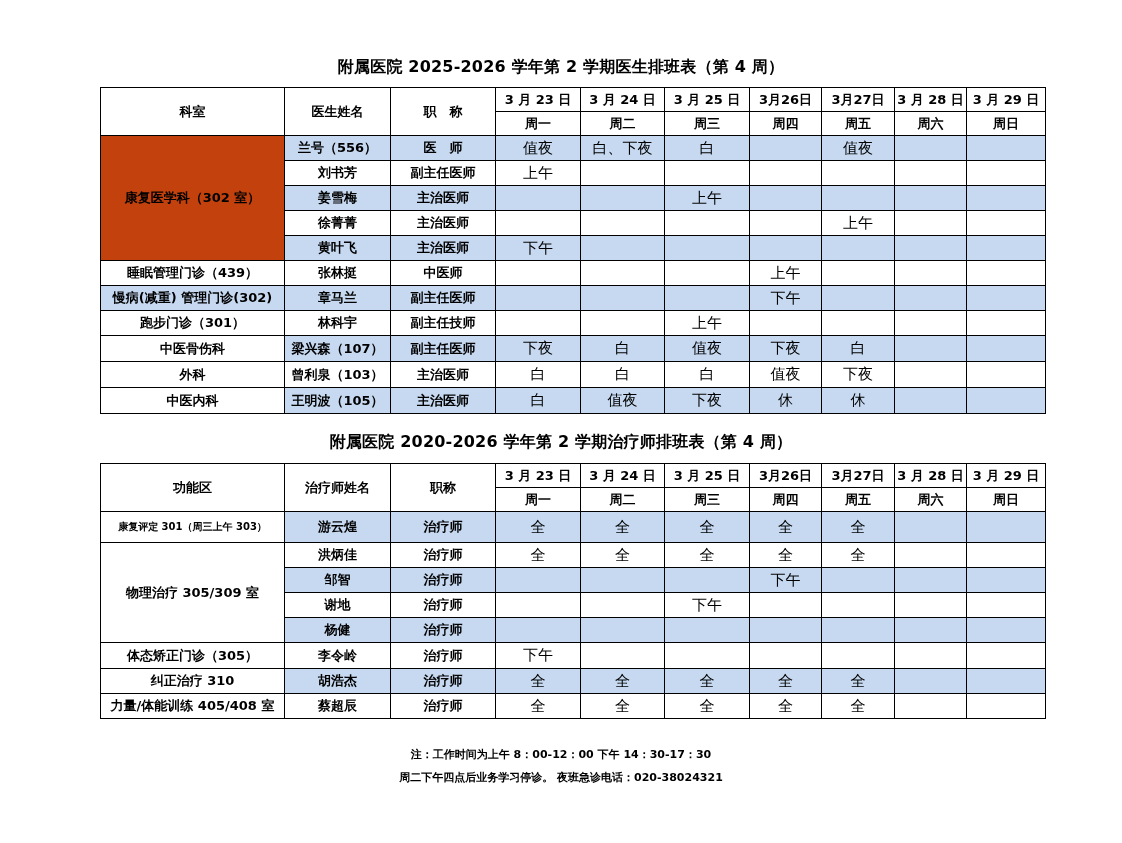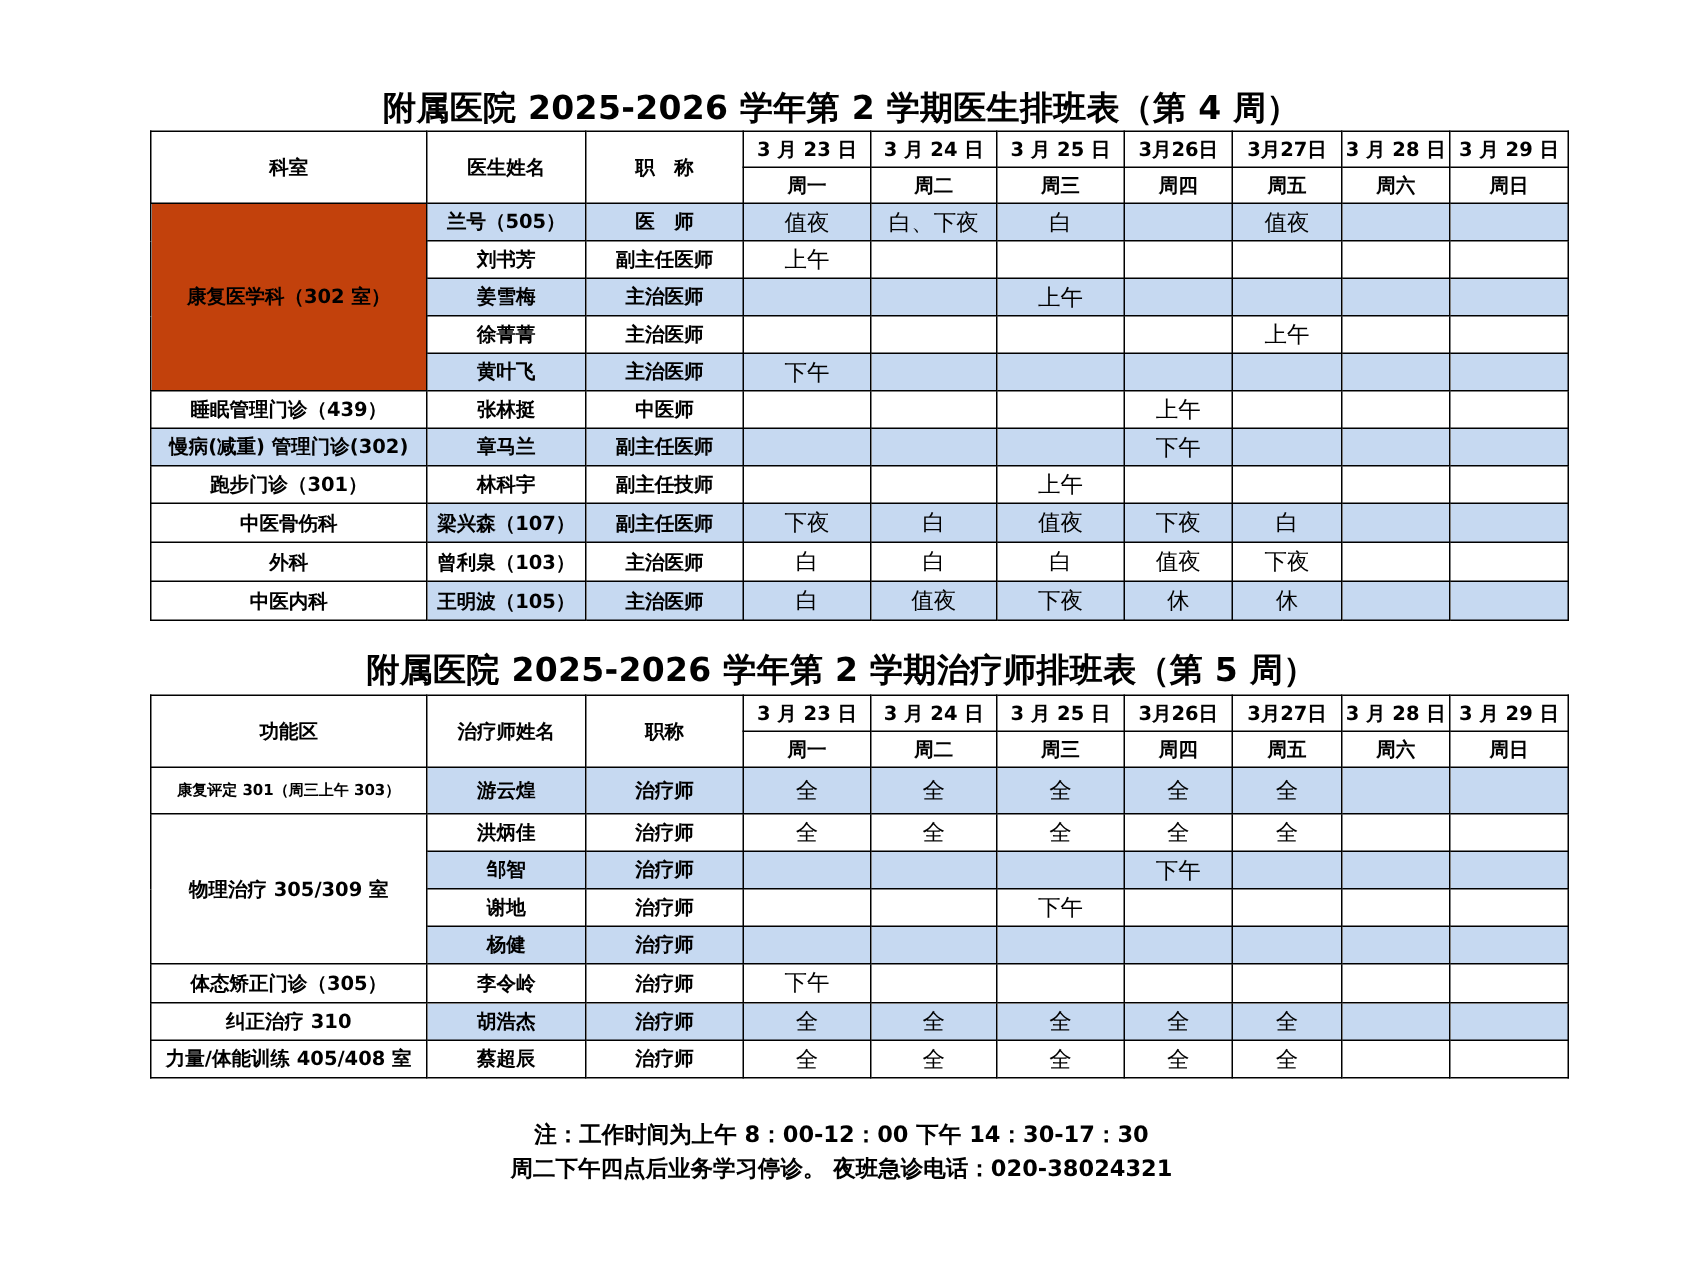--- a/index.html
+++ b/index.html
@@ -1,38 +1,38 @@
 <!DOCTYPE html>
 <html><head>
 <meta charset="utf-8">
 <style>
   html, body { margin: 0; padding: 0; background: #ffffff; }
   body { width: 1122px; height: 843px; position: relative; overflow: hidden;
          font-family: "DejaVu Sans", "Liberation Sans", sans-serif; color: #000; }
   .title { position: absolute; left: 0; width: 1122px; text-align: center;
-           font-weight: bold; font-size: 22px; letter-spacing: 0.2px; }
+           font-weight: bold; font-size: 16px; letter-spacing: 0.2px; }
   #t1-title { top: 57px; }
   #t2-title { top: 432px; }
   table.sched { position: absolute; left: 89px; border-collapse: collapse; table-layout: fixed; margin-left: 11px; }
   #table1 { top: 87px; }
   #table2 { top: 463px; }
   table.sched td, table.sched th {
     border: 1.5px solid #000; padding: 0; text-align: center; vertical-align: middle;
     overflow: hidden; white-space: nowrap;
   }
   table.sched th { font-weight: bold; font-size: 13px; height: 23px; }
   td.lbl { font-weight: bold; font-size: 13px; }
   td.dept-small { font-size: 10px; }
   td.cell { font-size: 15px; font-weight: normal; }
   .blue { background: #C6D9F1; }
   tr.r25 td { height: 24px; }
   tr.r27 td { height: 25px; }
   tr.r31 td { height: 30px; }
   .note { position: absolute; left: 0; width: 1122px; text-align: center;
-          font-weight: bold; font-size: 15px; }
+          font-weight: bold; font-size: 11px; }
   #note1 { top: 747px; }
   #note2 { top: 770px; }
 </style>
 </head>
 <body>
 
 <div class="title" id="t1-title">附属医院 2025-2026 学年第 2 学期医生排班表（第 4 周）</div>
 
 <table class="sched" id="table1">
   <colgroup>
@@ -67,21 +67,21 @@
       <th>周四</th>
       <th>周五</th>
       <th>周六</th>
       <th>周日</th>
     </tr>
   </thead>
   <tbody>
 
     <tr class="r25 blue-row">
       <td rowspan="5" class="lbl" style="background:#c2410c">康复医学科（302 室）</td>
-      <td class="lbl blue">兰号（505）</td>
+      <td class="lbl blue">兰号（556）</td>
       <td class="lbl blue">医　师</td>
       <td class="cell blue">值夜</td>
       <td class="cell blue">白、下夜</td>
       <td class="cell blue">白</td>
       <td class="cell blue"></td>
       <td class="cell blue">值夜</td>
       <td class="cell blue"></td>
       <td class="cell blue"></td>
     </tr>
 
@@ -206,21 +206,21 @@
       <td class="cell blue">值夜</td>
       <td class="cell blue">下夜</td>
       <td class="cell blue">休</td>
       <td class="cell blue">休</td>
       <td class="cell blue"></td>
       <td class="cell blue"></td>
     </tr>
   </tbody>
 </table>
 
-<div class="title" id="t2-title">附属医院 2025-2026 学年第 2 学期治疗师排班表（第 5 周）</div>
+<div class="title" id="t2-title">附属医院 2020-2026 学年第 2 学期治疗师排班表（第 4 周）</div>
 
 <table class="sched" id="table2">
   <colgroup>
     <col style="width:184px">
       <col style="width:106px">
       <col style="width:105px">
     <col style="width:85px">
       <col style="width:84px">
       <col style="width:85px">
       <col style="width:72px">

